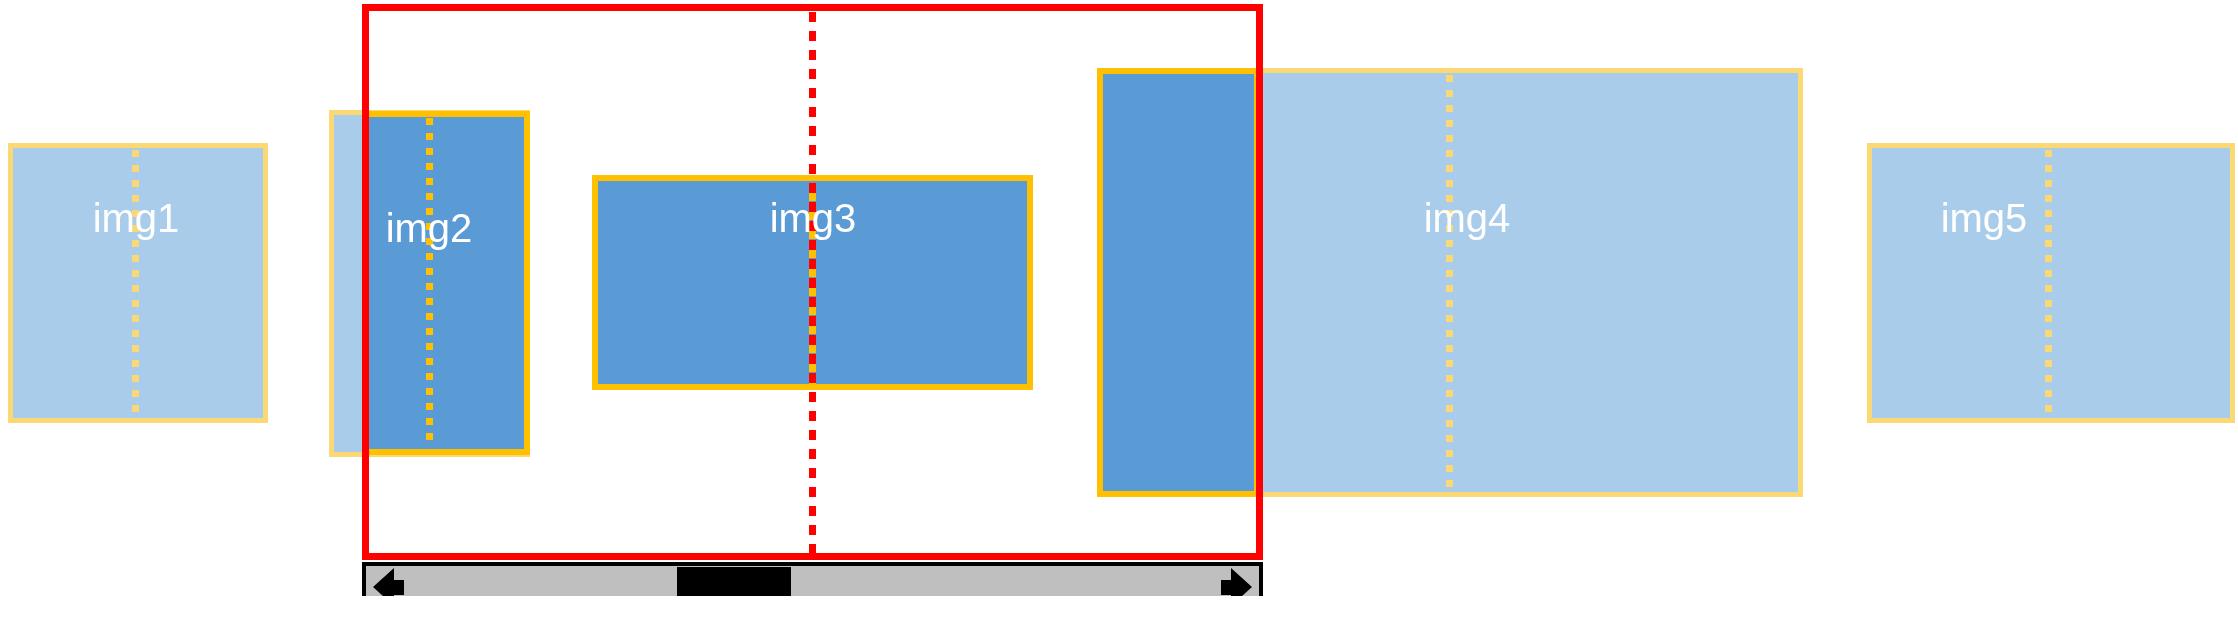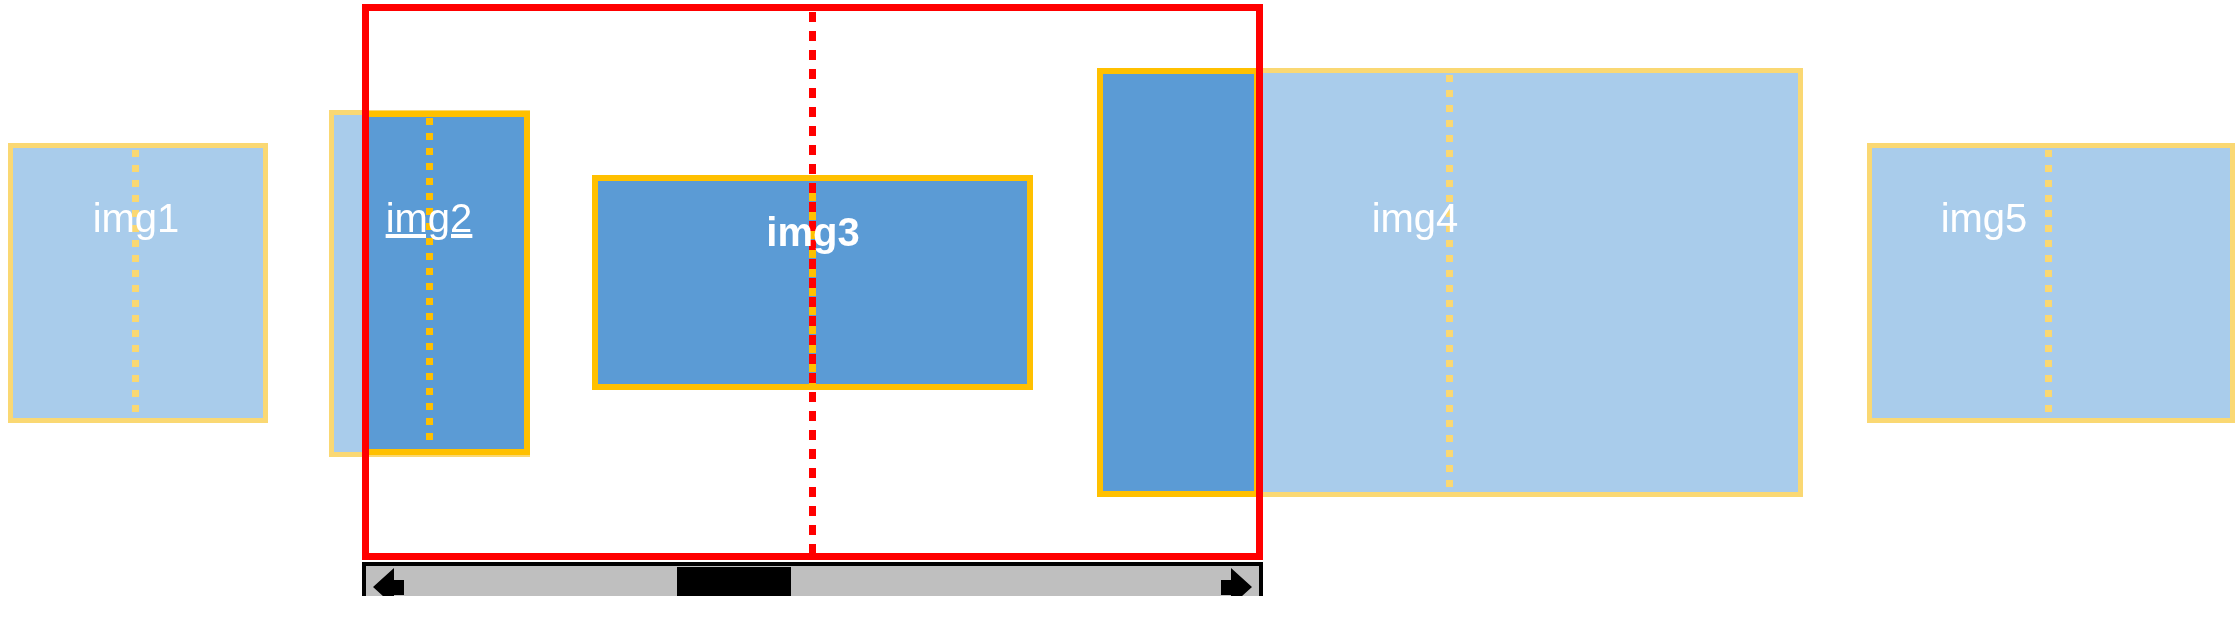--- a/index.html
+++ b/index.html
@@ -94,23 +94,23 @@
   <div class="img-vis z2" style="left:1097px; top:68px; width:163px; height:429px;"></div>
   <div class="centerline light z3" style="left:1446px; top:75px; height:416px;"></div>
 
   <div class="img-full z1" style="left:1867px; top:143px; width:368px; height:280px;"></div>
   <div class="centerline light z3" style="left:2045px; top:150px; height:266px;"></div>
 
   <div class="viewport-rect z4" style="left:362px; top:4px; width:901px; height:556px;"></div>
   <div class="viewport-centerline z4" style="left:809px; top:12px; height:541px;"></div>
 
   <span class="img-label z5" style="left:136px; top:218px;">img1</span>
-  <span class="img-label z5" style="left:429px; top:218px;text-decoration:underline;">img2</span>
-  <span class="img-label z5" style="left:813px; top:232px;font-weight:bold;">img3</span>
-  <span class="img-label z5" style="left:1415px; top:218px;">img4</span>
+  <span class="img-label z5" style="left:429px; top:228px;">img2</span>
+  <span class="img-label z5" style="left:813px; top:218px;">img3</span>
+  <span class="img-label z5" style="left:1467px; top:218px;">img4</span>
   <span class="img-label z5" style="left:1984px; top:218px;">img5</span>
 
   <div class="scrollbar z4" style="left:362px; top:562px; width:901px; height:50px;">
     <div class="scroll-arrow" style="left:7px; top:2px;">
       <svg viewBox="0 0 33 38" xmlns="http://www.w3.org/2000/svg">
         <polygon points="0,19 21,0 21,12 31,12 31,27 21,27 21,38" fill="#000000"></polygon>
       </svg>
     </div>
     <div class="scroll-thumb" style="left:311px; top:1px; width:114px; height:40px;"></div>
     <div class="scroll-arrow" style="right:7px; top:2px;">

